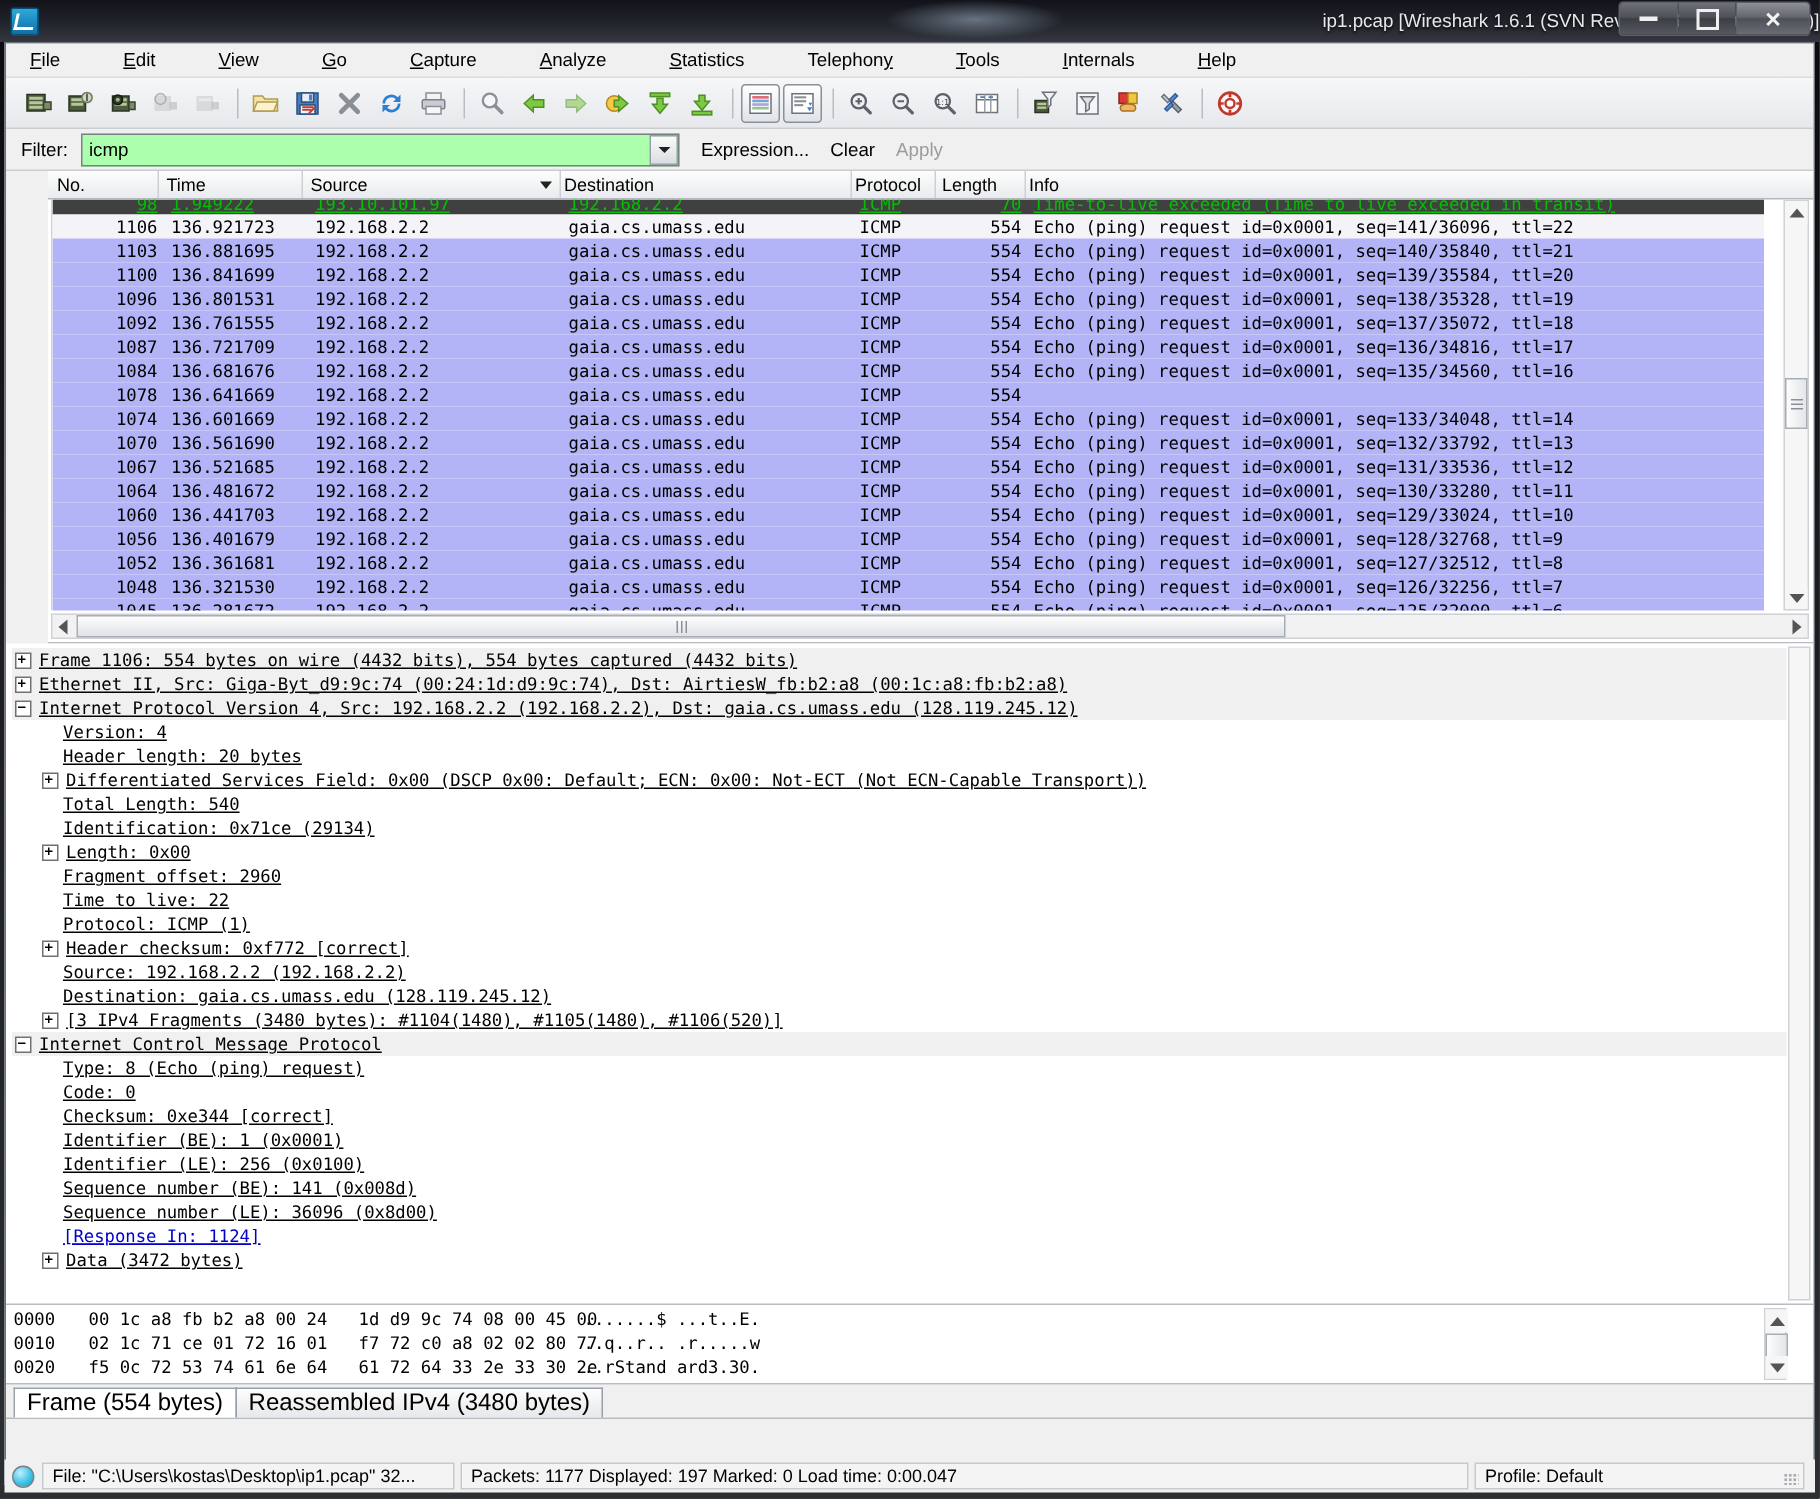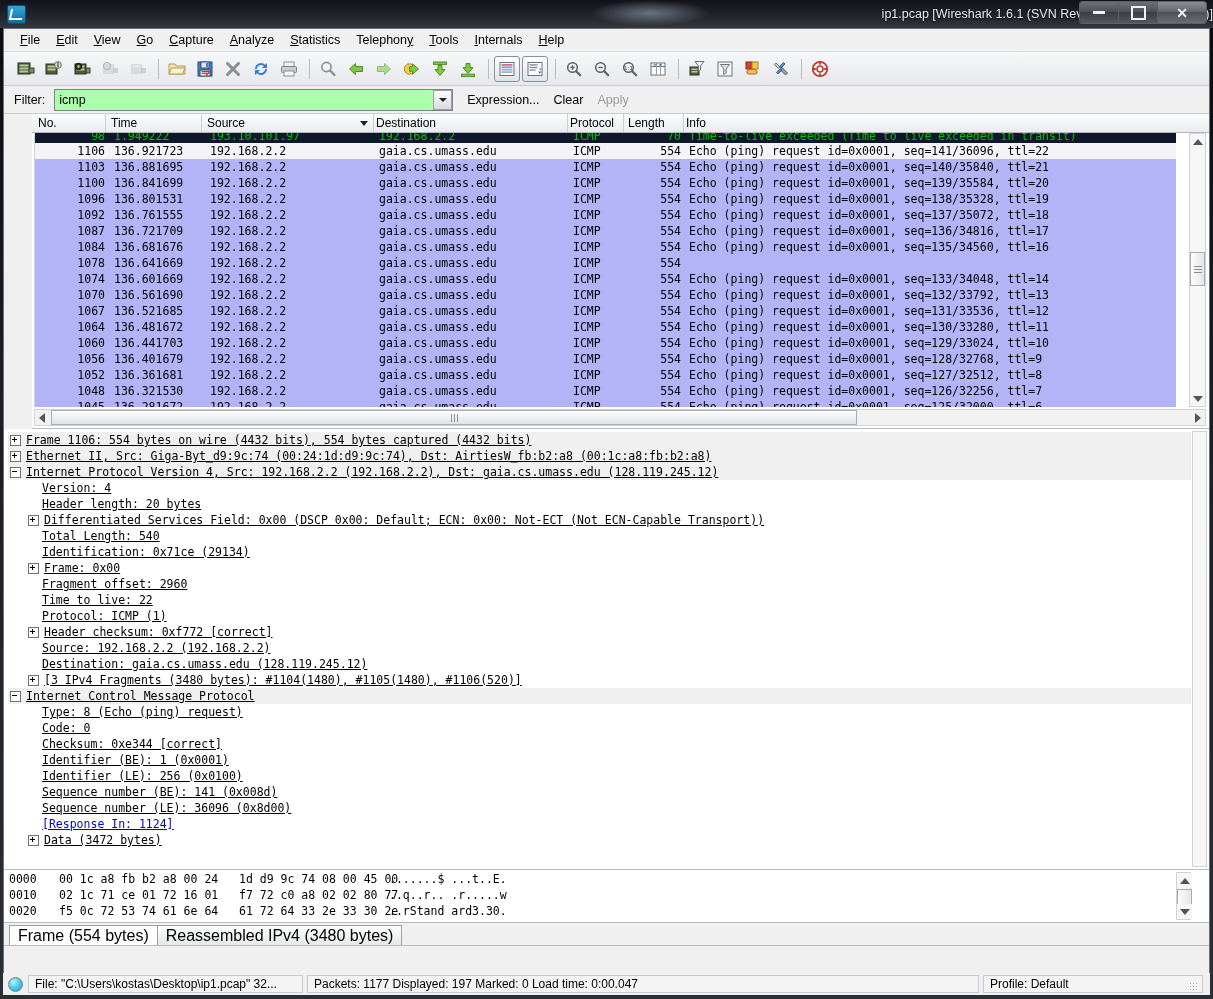--- a/index.html
+++ b/index.html
@@ -72,20 +72,21 @@
     border: 1px solid #6d7279;
     box-sizing: border-box;
     overflow: hidden;
   }
 
   
   .menubar {
     height: 22px; background: #f0f0f0;
     display: flex; align-items: center; padding-left: 8px;
     border-bottom: 1px solid #dcdcdc;
+    gap: 26px;
   }
   .menu-item {
     padding: 2px 8px; color: #000; font-size: 12.5px; cursor: default;
   }
   .menu-item u { text-decoration: underline; }
 
   
   .toolbar {
     height: 33px;
     background: linear-gradient(to bottom, #f6f7f9, #e6e8eb);
@@ -165,21 +166,21 @@
     overflow: hidden;
     border-left: 1px solid #cfd2d7;
   }
   .pl-row {
     display: flex; height: 16px; align-items: center;
     font-family: "DejaVu Sans Mono", monospace; font-size: 11.5px;
     white-space: nowrap;
   }
   .pl-row.icmp { background: #b3b3f7; color: #000; }
   .pl-row.focus { background: #f4f4f8; color: #000; }
-  .pl-row.selected { background: #0f172a; color: #00c000; }
+  .pl-row.selected { background: #404040; color: #00c000; text-decoration: underline; }
   .c-no   { width: 74px; text-align: right; padding-right: 4px; box-sizing: border-box; }
   .c-time { width: 96px; text-align: left; padding-left: 5px; box-sizing: border-box;}
   .c-src  { width: 172px; padding-left: 5px; box-sizing: border-box; }
   .c-dst  { width: 194px; padding-left: 2px; box-sizing: border-box; }
   .c-proto{ width: 56px; padding-left: 2px; box-sizing: border-box; }
   .c-len  { width: 60px; text-align: right; padding-right: 6px; box-sizing: border-box; }
   .c-info { flex: 1; padding-left: 2px; box-sizing: border-box; }
 
   
   .vscroll {
@@ -806,21 +807,21 @@
             <span>Total Length: 540</span>
           </div>
           <div class="dt-row">
             <span class="ind-1b"></span>
             <span style="width: 16px; flex: 0 0 auto;"></span>
             <span>Identification: 0x71ce (29134)</span>
           </div>
           <div class="dt-row">
             <span class="ind-1b"></span>
             <span class="expander plus"></span>
-            <span>Frame: 0x00</span>
+            <span>Length: 0x00</span>
           </div>
           <div class="dt-row">
             <span class="ind-1b"></span>
             <span style="width: 16px; flex: 0 0 auto;"></span>
             <span>Fragment offset: 2960</span>
           </div>
           <div class="dt-row">
             <span class="ind-1b"></span>
             <span style="width: 16px; flex: 0 0 auto;"></span>
             <span>Time to live: 22</span>

